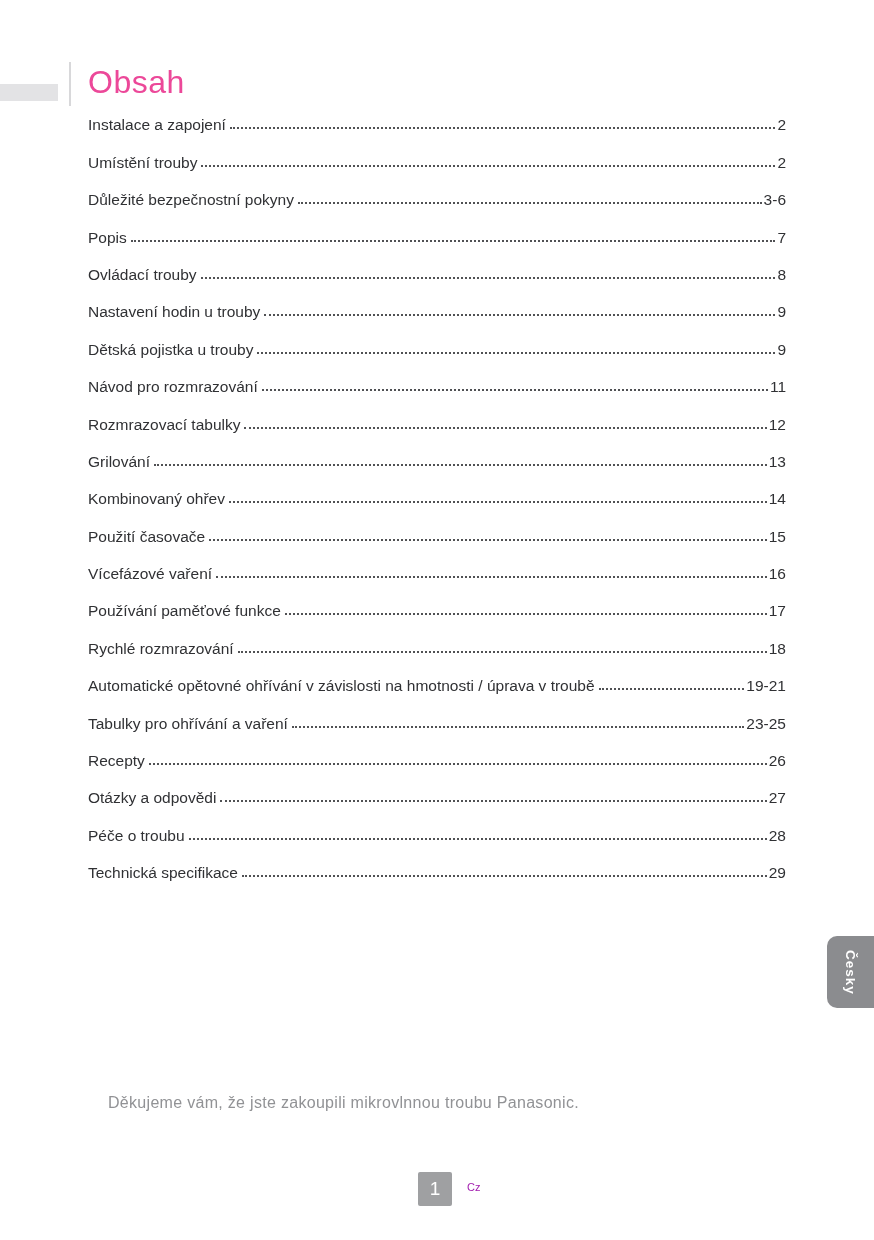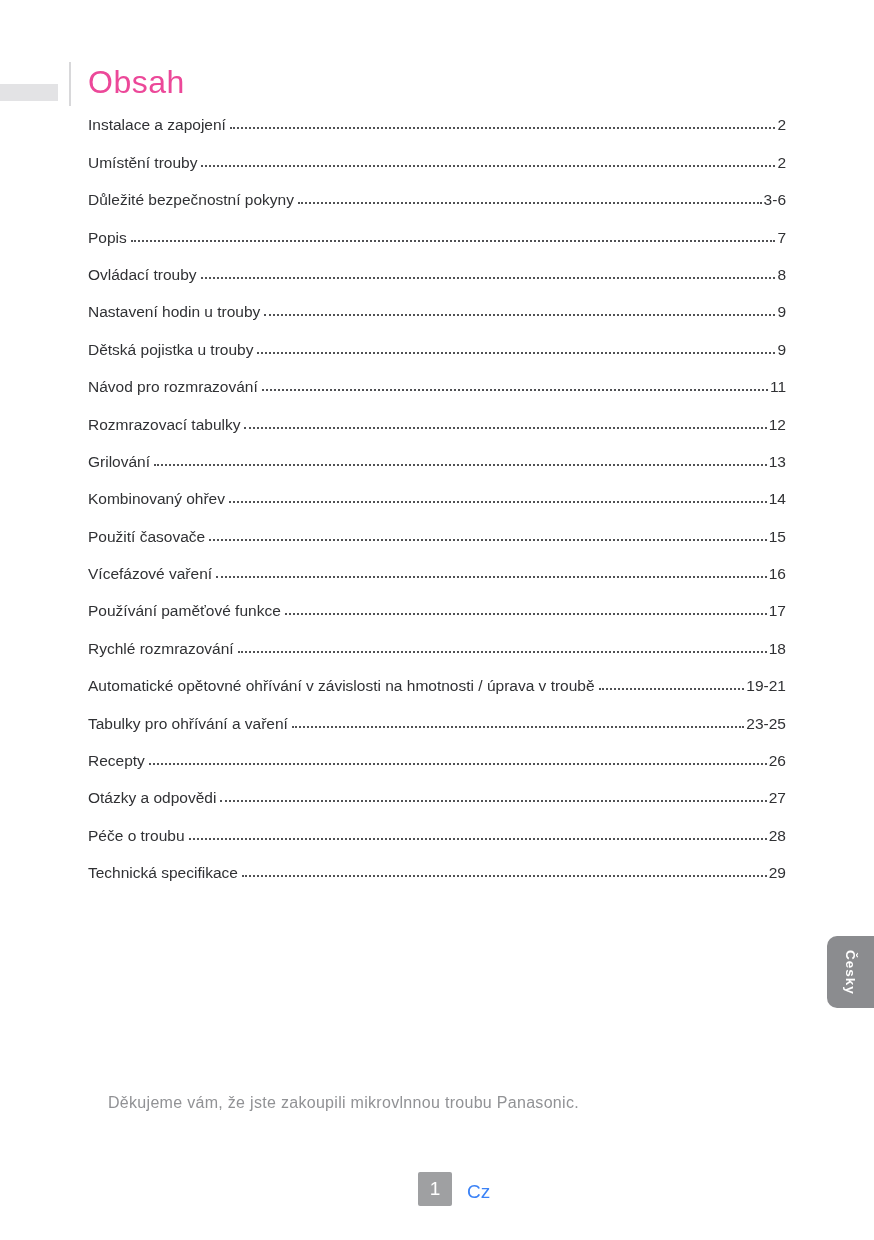--- a/index.html
+++ b/index.html
@@ -59,21 +59,21 @@
   }
   .page-badge {
     position:absolute; left:418px; top:1172px;
     width:34px; height:34px;
     background:#9fa0a2; border-radius:2px;
     color:#ffffff; font-size:19px;
     display:flex; align-items:center; justify-content:center;
   }
   .lang-code {
     position:absolute; left:467px; top:1181px;
-    font-size:19px; color:#3b82f6;
+    font-size:11px; color:#a21caf;
   }
 </style>
 </head>
 <body>
 
 <div class="accent-bar"></div>
 <div class="title-rule"></div>
 <h1 class="page-title">Obsah</h1>
 
 <div class="toc">

